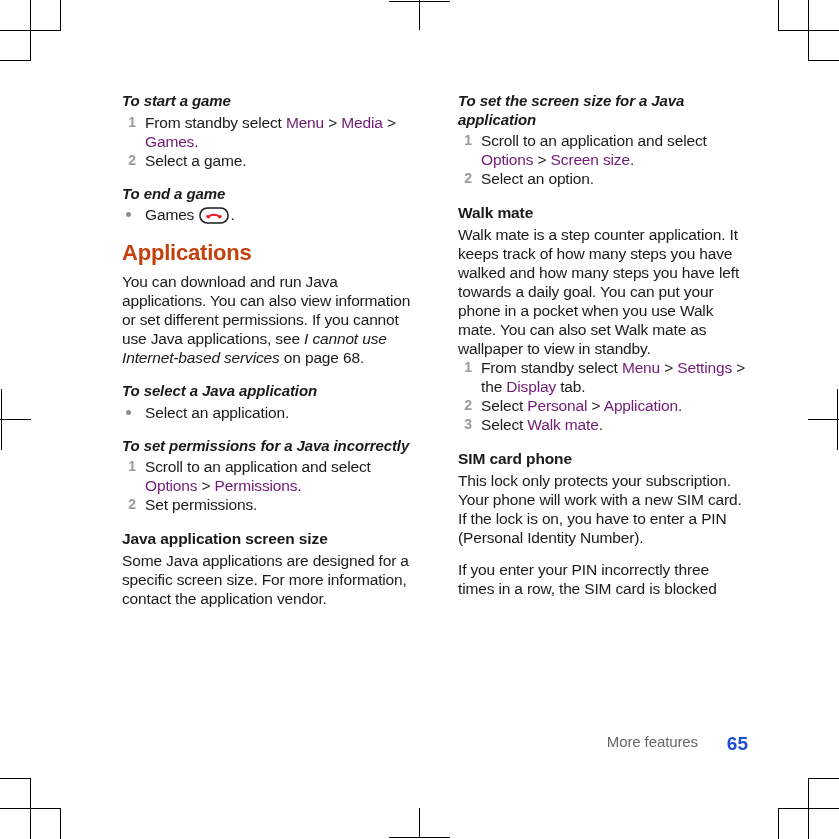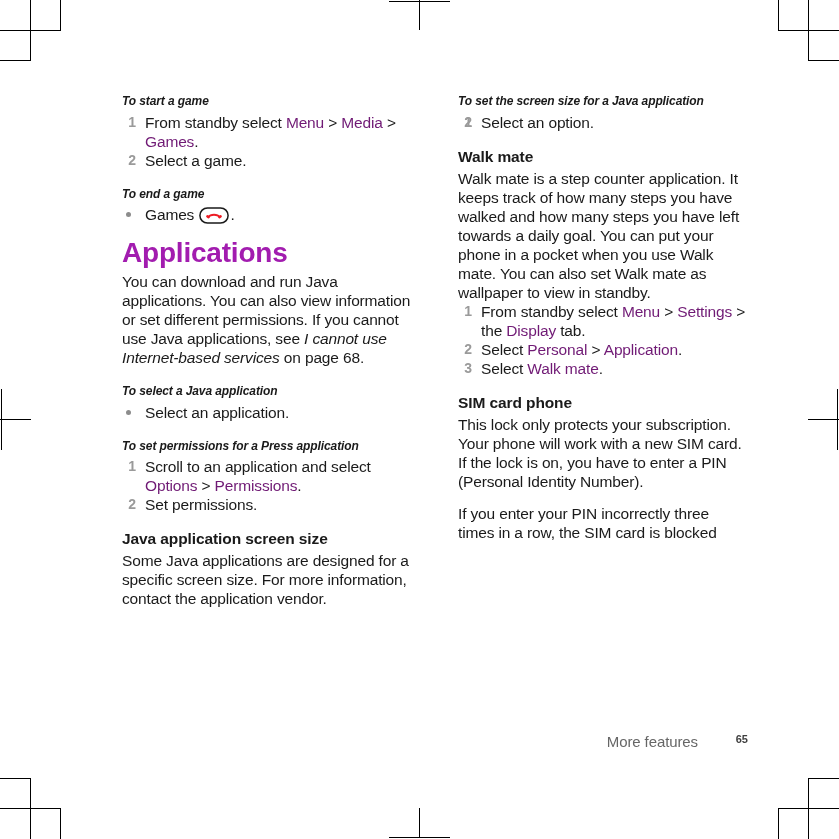--- a/index.html
+++ b/index.html
@@ -39,39 +39,39 @@
     position: absolute;
     top: 92px;
     width: 290px;
     color: #1a1a1a;
   }
   .col-left  { left: 122px; }
   .col-right { left: 458px; }
 
   
   .h1 {
-    color: #a21caf;
-    font-size: 28px;
+    color: #c2410c;
+    font-size: 22px;
     font-weight: bold;
     line-height: 25px;
     letter-spacing: -0.2px;
     margin: 16px 0 7px 0;
   }
 
   .h2 {
     font-size: 15.5px;
     font-weight: bold;
     line-height: 19px;
     color: #1a1a1a;
     margin: 15px 0 3px 0;
     letter-spacing: -0.1px;
   }
 
   .proc-title {
-    font-size: 12px;
+    font-size: 15px;
     font-weight: bold;
     font-style: italic;
     line-height: 18.5px;
     color: #1a1a1a;
     margin: 15px 0 2px 0;
     letter-spacing: -0.1px;
   }
   .proc-title.first { margin-top: 0; }
 
   p.body {
@@ -141,23 +141,23 @@
     right: 50px;
     top: 0;
     font-size: 15px;
     color: #666666;
     letter-spacing: -0.1px;
   }
   .footer .pageno {
     position: absolute;
     right: 0;
     top: 0;
-    font-size: 11px;
-    font-weight: bold;
-    color: #404040;
+    font-size: 19px;
+    font-weight: bold;
+    color: #1d4ed8;
   }
 </style>
 </head>
 <body>
 
 <div id="page">
 
   <div class="mark v" style="left:30px; top:0; height:60px;"></div>
   <div class="mark h" style="left:0; top:30px; width:61px;"></div>
   <div class="mark v" style="left:60px; top:0; height:31px;"></div>
@@ -213,35 +213,35 @@
         </ul>
 
       <div class="h1">Applications</div>
       <p class="body"><span>You can download and run Java applications. You can also view information or set different permissions. If you cannot use Java applications, see </span><span class="ital">I cannot use Internet-based services</span><span> on page 68.</span></p>
 
       <div class="proc-title">To select a Java application</div>
       <ul class="steps">
           <li><span class="dot"></span><span><span>Select an application.</span></span></li>
         </ul>
 
-      <div class="proc-title">To set permissions for a Press application</div>
+      <div class="proc-title">To set permissions for a Java incorrectly</div>
       <ol class="steps">
           <li><span class="num">1</span><span><span>Scroll to an application and select </span><span class="red">Options</span><span> &gt; </span><span class="red">Permissions</span><span>.</span></span></li>
           <li><span class="num">2</span><span><span>Set permissions.</span></span></li>
         </ol>
 
       <div class="h2">Java application screen size</div>
       <p class="body"><span>Some Java applications are designed for a specific screen size. For more information, contact the application vendor.</span></p>
     </div>
 
     <div class="col col-right">
 
       <div class="proc-title first">To set the screen size for a Java application</div>
       <ol class="steps">
-          <li><span class="num">1</span></li>
+          <li><span class="num">1</span><span><span>Scroll to an application and select </span><span class="red">Options</span><span> &gt; </span><span class="red">Screen size</span><span>.</span></span></li>
           <li><span class="num">2</span><span><span>Select an option.</span></span></li>
         </ol>
 
       <div class="h2">Walk mate</div>
       <p class="body"><span>Walk mate is a step counter application. It keeps track of how many steps you have walked and how many steps you have left towards a daily goal. You can put your phone in a pocket when you use Walk mate. You can also set Walk mate as wallpaper to view in standby.</span></p>
 
       <ol class="steps">
           <li><span class="num">1</span><span><span>From standby select </span><span class="red">Menu</span><span> &gt; </span><span class="red">Settings</span><span> &gt; the </span><span class="red">Display</span><span> tab.</span></span></li>
           <li><span class="num">2</span><span><span>Select </span><span class="red">Personal</span><span> &gt; </span><span class="red">Application</span><span>.</span></span></li>
           <li><span class="num">3</span><span><span>Select </span><span class="red">Walk mate</span><span>.</span></span></li>

